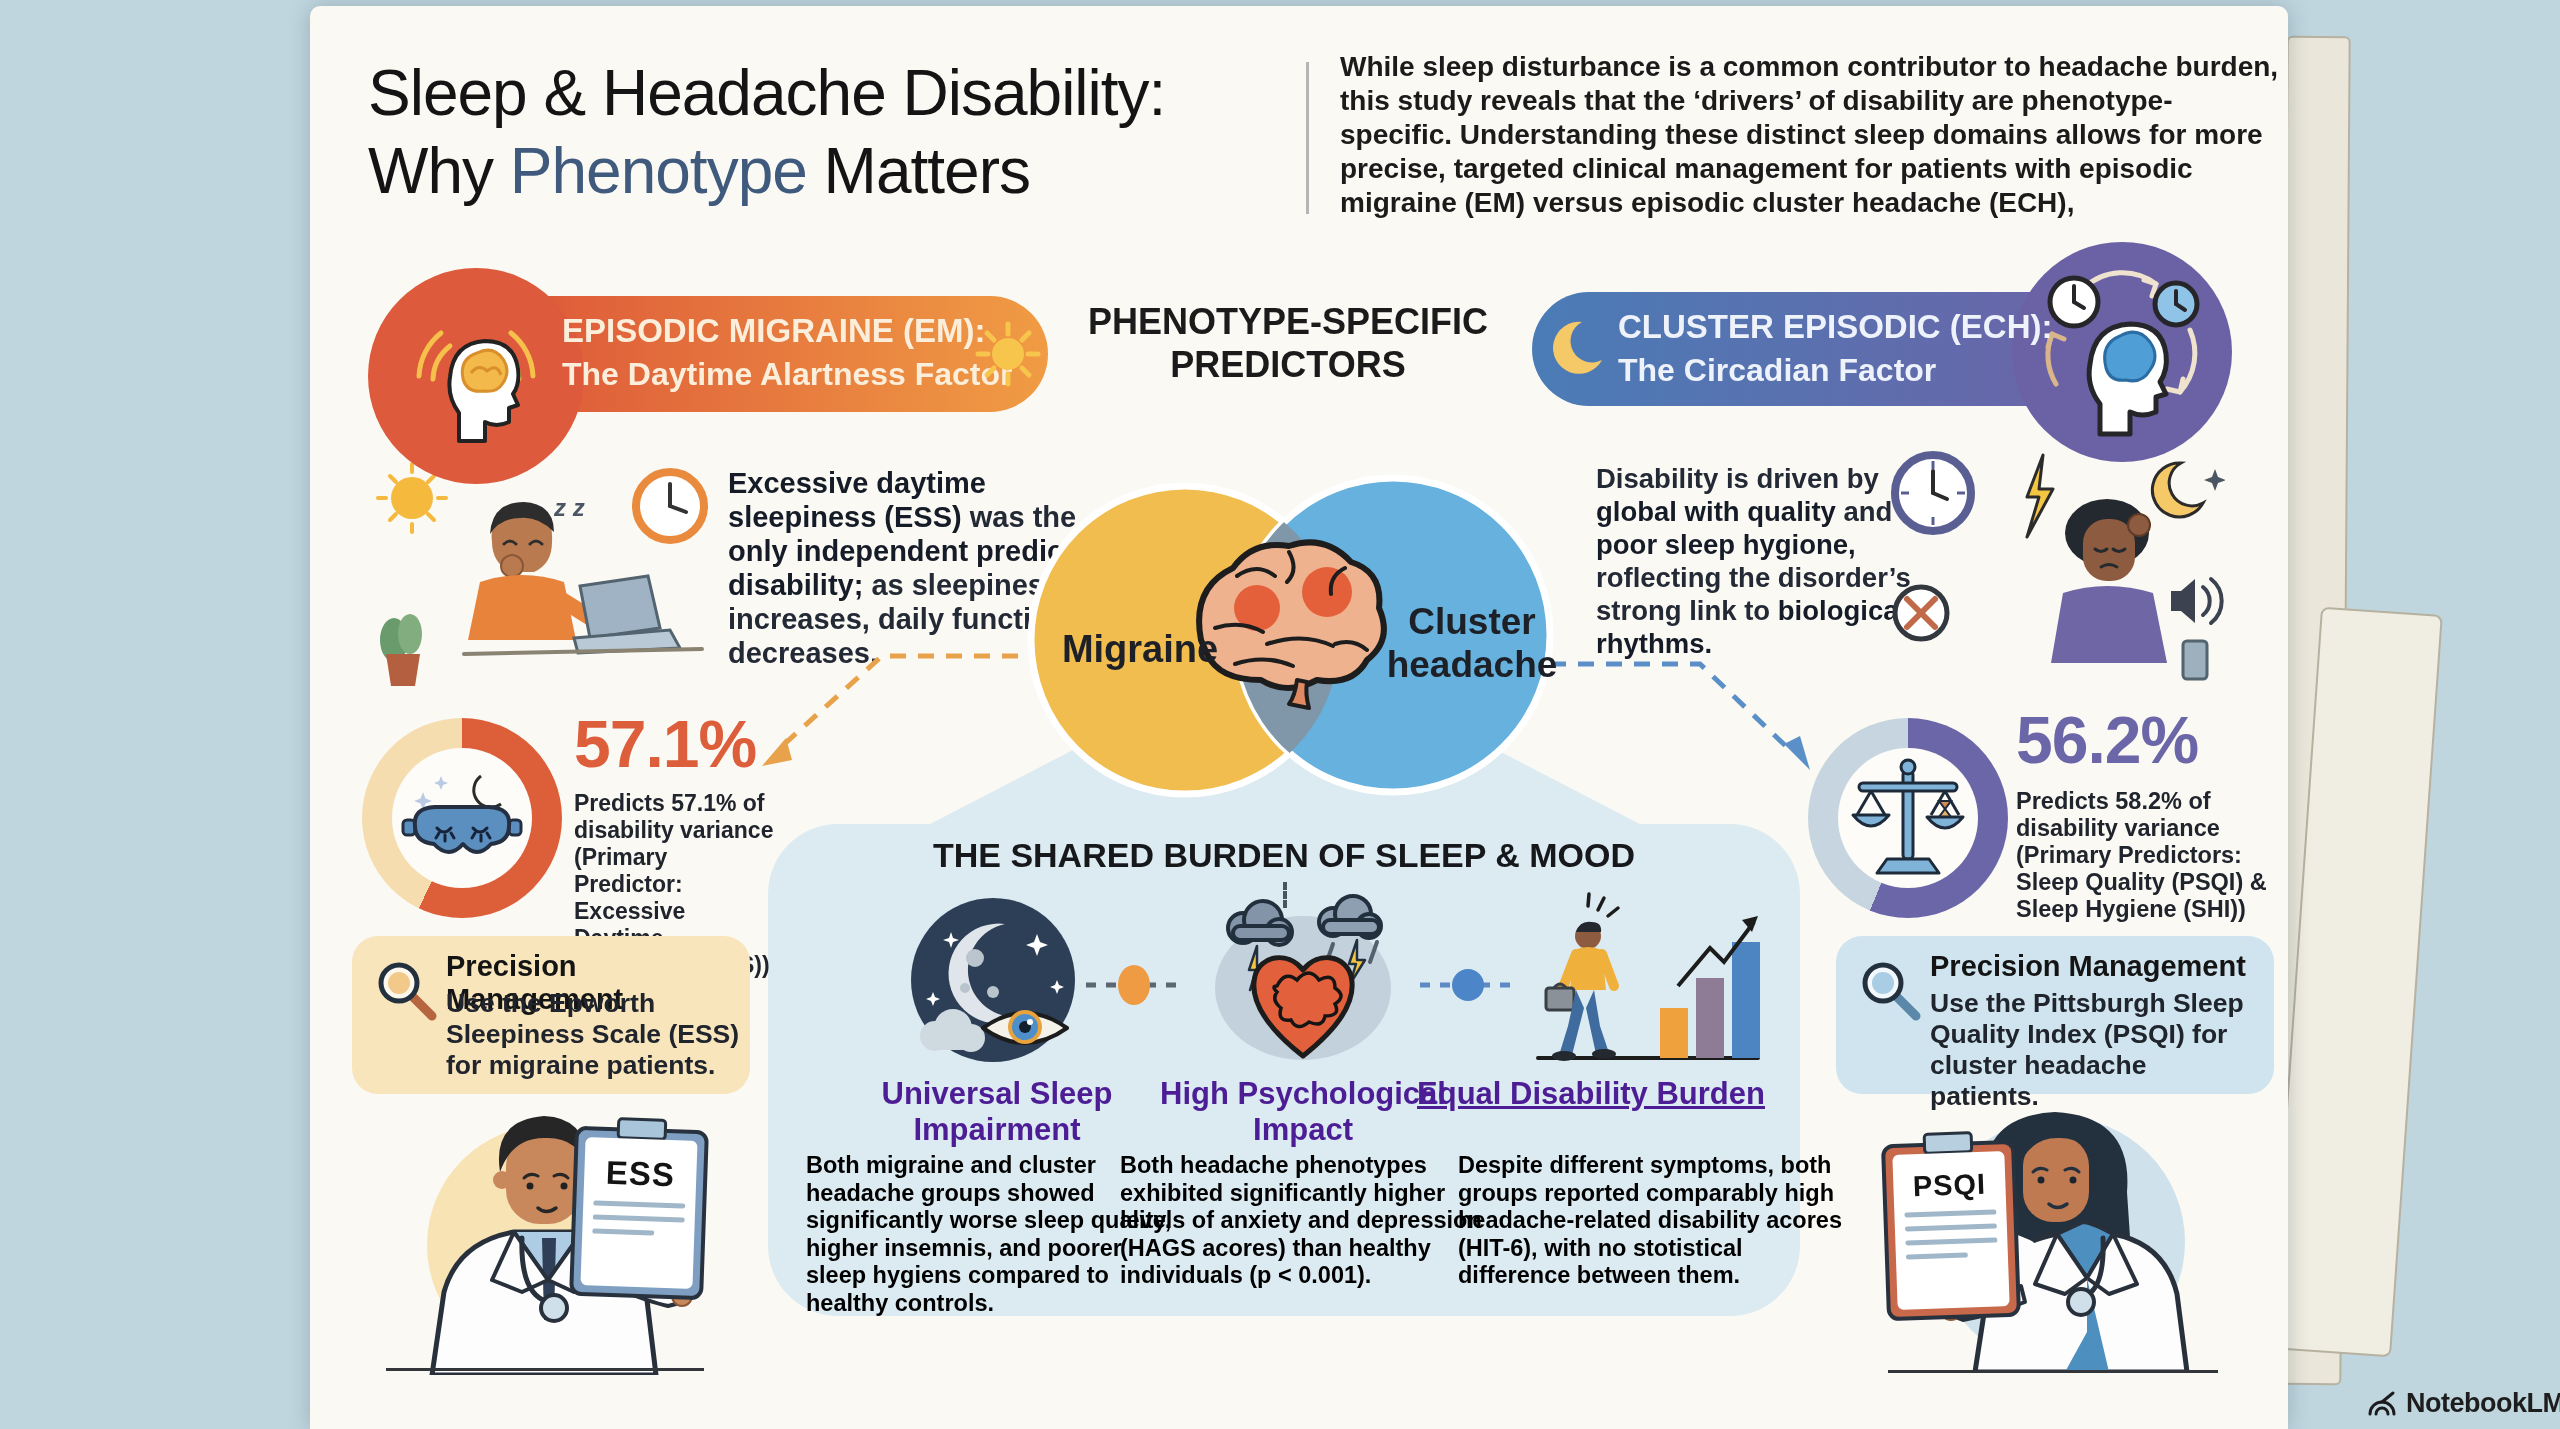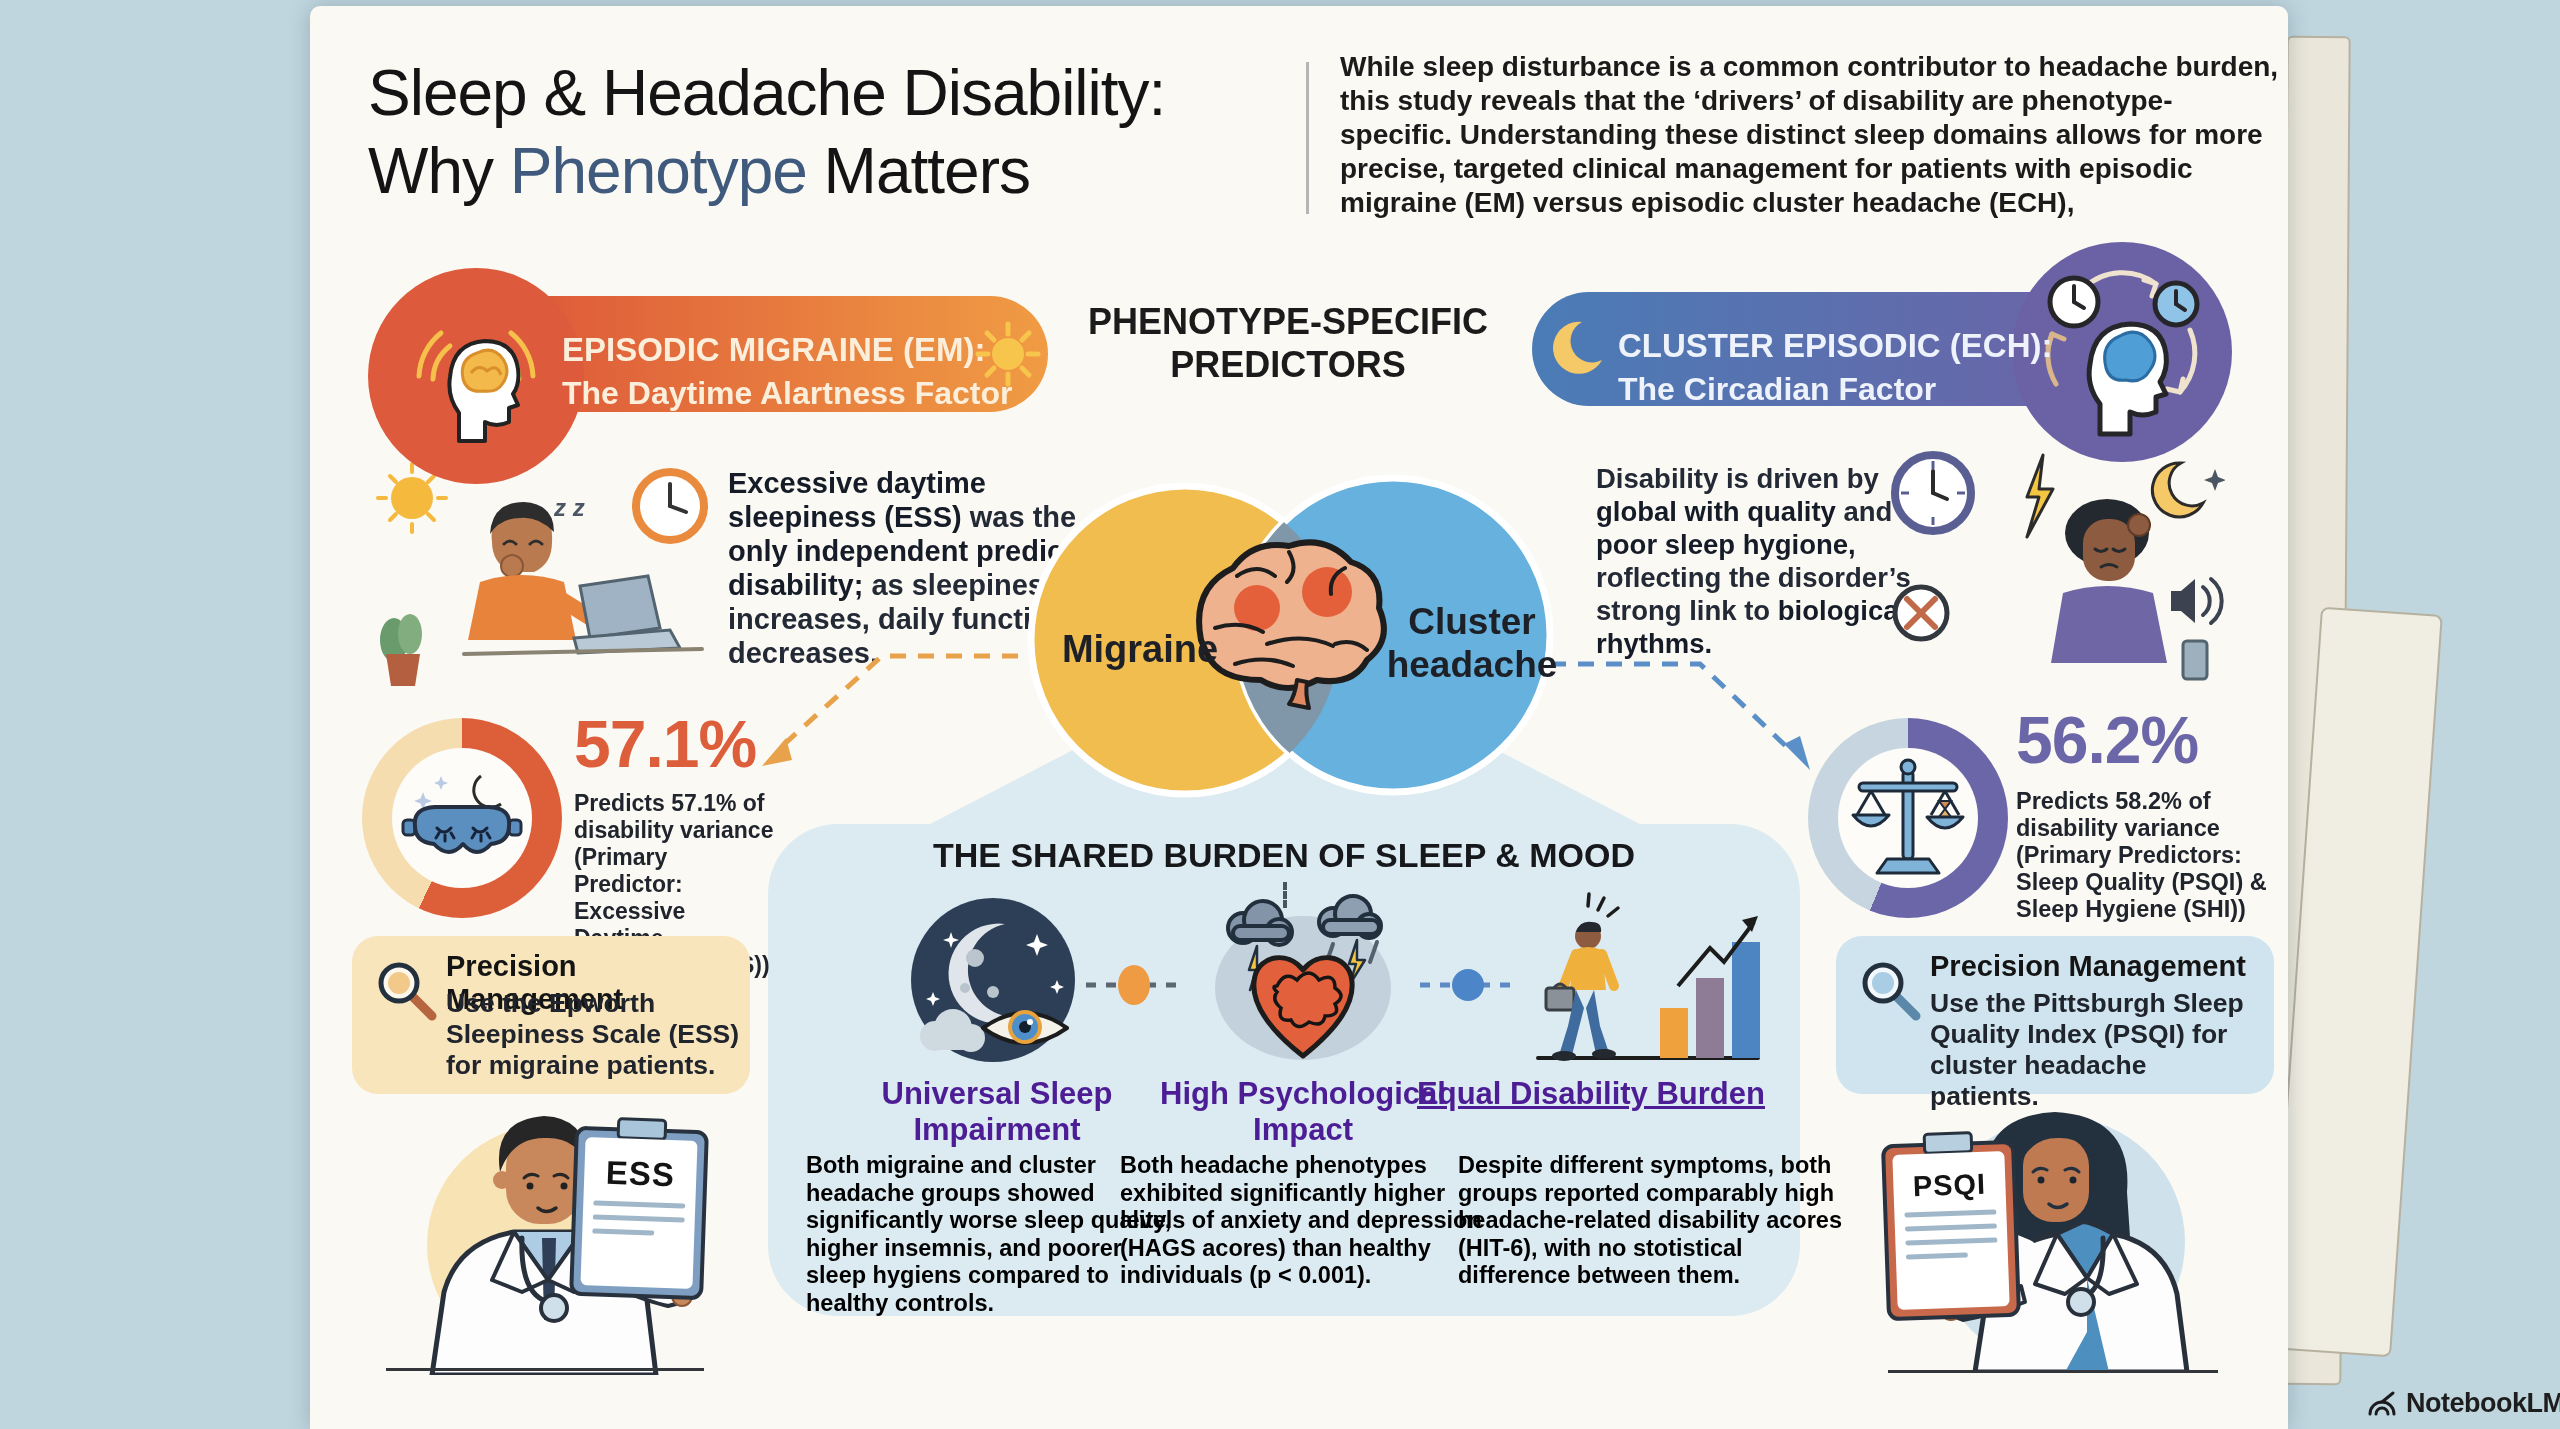--- a/index.html
+++ b/index.html
@@ -11,21 +11,21 @@
   .sheet2{left:2295px;top:610px;width:118px;height:740px;background:#f0ede2;border:2px solid #b7b1a0;border-radius:8px;transform:rotate(4deg);}
   .page{left:310px;top:6px;width:1978px;height:1423px;background:#fbf9f4;border-radius:10px 10px 0 0;box-shadow:0 0 22px rgba(40,60,70,.25);}
   
   .title{left:368px;top:54px;width:960px;font-weight:400;font-size:64px;line-height:78px;color:#141414;letter-spacing:-1px;}
   .title .hl{color:#3f5a7d;}
   .vdivider{left:1306px;top:62px;width:3px;height:152px;background:#b5b5b5;}
   .intro{left:1340px;top:50px;width:940px;font-size:28px;line-height:34px;font-weight:600;color:#1b1b1b;}
   
   .em-pill{left:480px;top:296px;width:568px;height:116px;border-radius:60px;background:linear-gradient(90deg,#dc5438,#f09c44);z-index:3;}
   .em-circle{left:368px;top:268px;width:216px;height:216px;border-radius:50%;background:#dd5a3c;z-index:4;display:flex;align-items:center;justify-content:center;}
-  .banner-text{z-index:5;color:#fbeeda;margin-top:19px;}
+  .banner-text{z-index:5;color:#fbeeda;}
   .banner-text .l1{font-size:33px;font-weight:800;white-space:nowrap;}
   .banner-text .l2{font-size:32px;font-weight:700;white-space:nowrap;margin-top:6px;}
   .em-text{left:562px;top:312px;}
   .ech-pill{left:1532px;top:292px;width:592px;height:114px;border-radius:58px;background:linear-gradient(90deg,#4a7cb6,#6d63a7);z-index:3;}
   .ech-circle{left:2012px;top:242px;width:220px;height:220px;border-radius:50%;background:#6b62a5;z-index:4;display:flex;align-items:center;justify-content:center;}
   .ech-text{left:1618px;top:308px;color:#eef2fb;}
   .predictors{left:1086px;top:300px;width:404px;text-align:center;font-size:36px;line-height:43px;font-weight:800;color:#1b1b1b;}
   
   .desc{color:#232a36;font-weight:600;}
   .desc b{font-weight:800;color:#151c28;}

